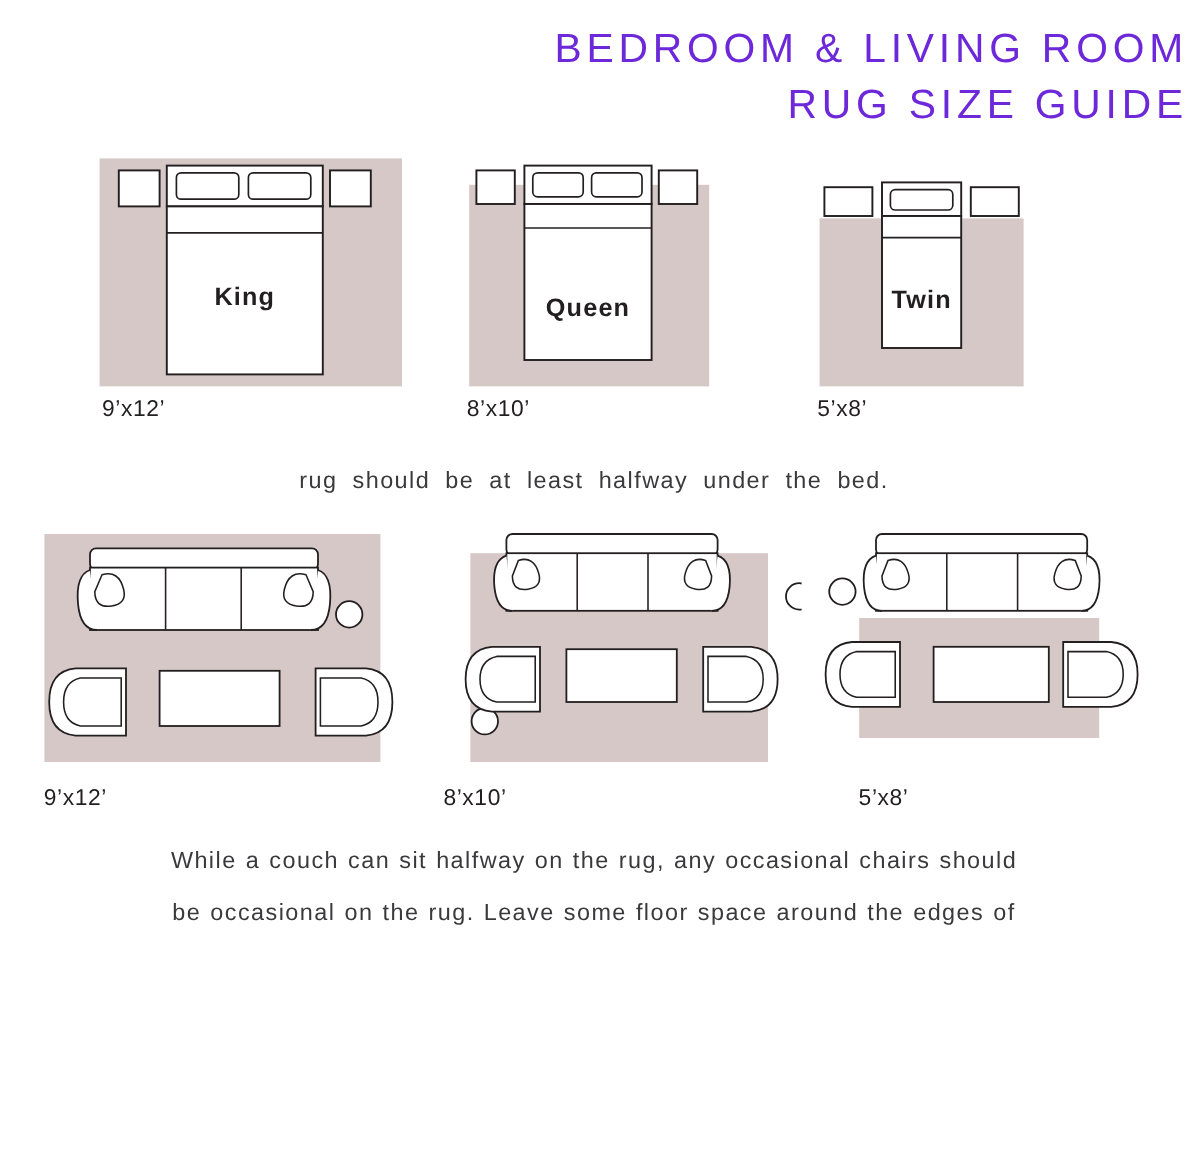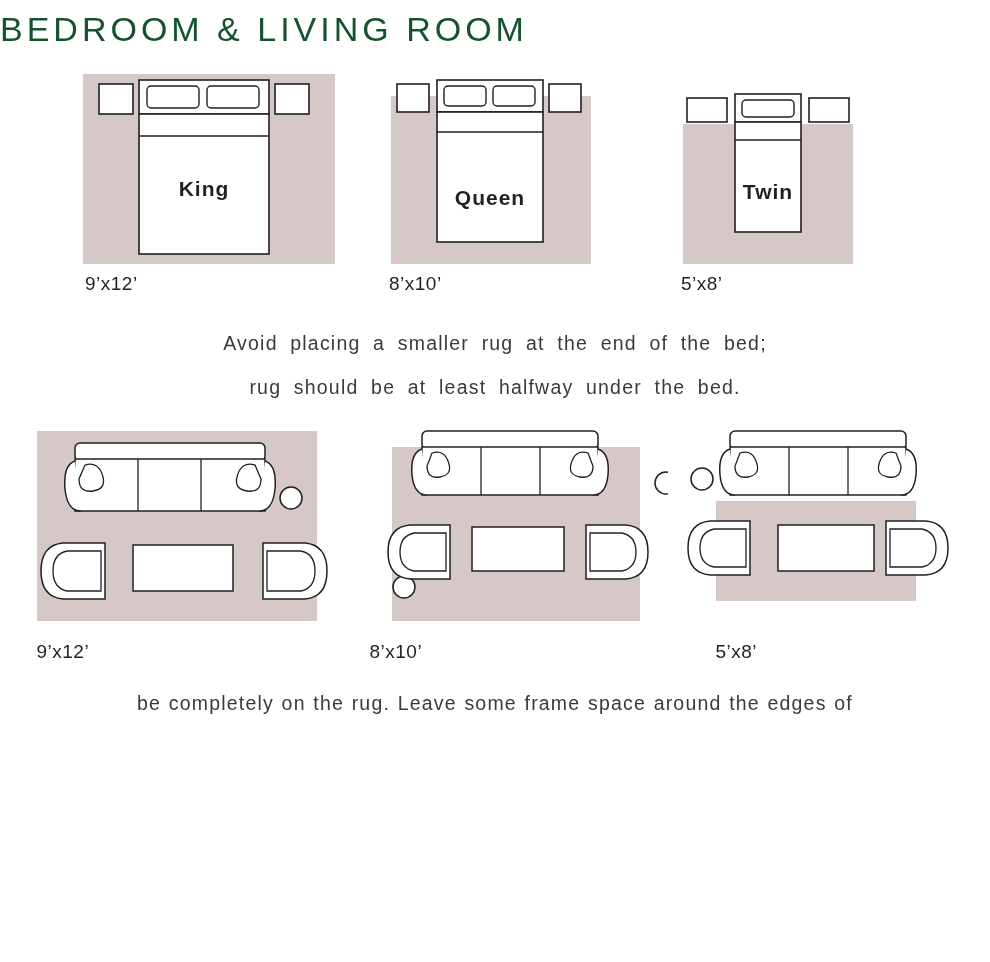--- a/index.html
+++ b/index.html
@@ -11,27 +11,27 @@
     width: 990px;
     height: 962px;
     font-family: "Liberation Sans", sans-serif;
     color: #231f20;
     position: relative;
     overflow: hidden;
   }
 
   
   .title {
-    text-align: left;
-    padding-top: 6px;
+    text-align: right;
+    padding-top: 18px;
     letter-spacing: 4px;
     font-size: 34px;
     line-height: 46px;
     font-weight: 400;
-    color: #14532d;
+    color: #6d28d9;
   }
   .title .line { display: block; }
 
   
   .row {
     display: flex;
     justify-content: center;
     align-items: flex-end;
   }
   .bed-row { margin-top: 18px; padding-left: 28px; }
@@ -69,20 +69,21 @@
     font-weight: bold;
     fill: #231f20;
     letter-spacing: 1px;
   }
 </style>
 </head>
 <body>
 
 <div class="title">
   <span class="line">BEDROOM &amp; LIVING ROOM</span>
+  <span class="line">RUG SIZE GUIDE</span>
 </div>
 
 <div class="row bed-row">
 
   <div class="cell" style="width:300px;">
     <svg width="300" height="200" viewBox="0 0 300 200">
       <rect x="4" y="4" width="252" height="190" fill="#d6c8c6"></rect>
 
       <rect x="20" y="14" width="34" height="30" fill="#ffffff" stroke="#231f20" stroke-width="1.6"></rect>
       <rect x="196" y="14" width="34" height="30" fill="#ffffff" stroke="#231f20" stroke-width="1.6"></rect>
@@ -124,21 +125,20 @@
       <rect x="66" y="52" width="66" height="110" fill="#ffffff" stroke="#231f20" stroke-width="1.6"></rect>
       <line x1="66" y1="70" x2="132" y2="70" stroke="#231f20" stroke-width="1.4"></line>
       <text class="bedlabel" x="99" y="129" text-anchor="middle">Twin</text>
     </svg>
     <div class="caption" style="margin-left:12px;">5’x8’</div>
   </div>
 
 </div>
 
 <div class="para para-1">
-  <div>Avoid placing a smaller rug at the end of the bed;</div>
   <div>rug should be at least halfway under the bed.</div>
 </div>
 
 <div class="row sofa-row">
 
   <div class="cell" style="width:325px;">
     <svg width="325" height="215" viewBox="0 0 325 215">
       <rect x="14" y="8" width="280" height="190" fill="#d6c8c6"></rect>
 
       <rect x="52" y="20" width="190" height="18" rx="5" fill="#ffffff" stroke="#231f20" stroke-width="1.5"></rect>
@@ -201,14 +201,15 @@
       <path d="M46 106 q-14 3 -14 19 q0 16 14 19 l32 0 l0 -38 z" fill="#ffffff" stroke="#231f20" stroke-width="1.3"></path>
       <path d="M258 98 q22 2 22 27 q0 25 -22 27 l-40 0 l0 -54 z" fill="#ffffff" stroke="#231f20" stroke-width="1.5"></path>
       <path d="M254 106 q14 3 14 19 q0 16 -14 19 l-32 0 l0 -38 z" fill="#ffffff" stroke="#231f20" stroke-width="1.3"></path>
     </svg>
     <div class="caption" style="margin-left:48px;">5’x8’</div>
   </div>
 
 </div>
 
 <div class="para para-2">
-  <div>be completely on the rug. Leave some frame space around the edges of</div>
+  <div>While a couch can sit halfway on the rug, any occasional chairs should</div>
+  <div>be occasional on the rug. Leave some floor space around the edges of</div>
 </div>
 
 </body></html>

